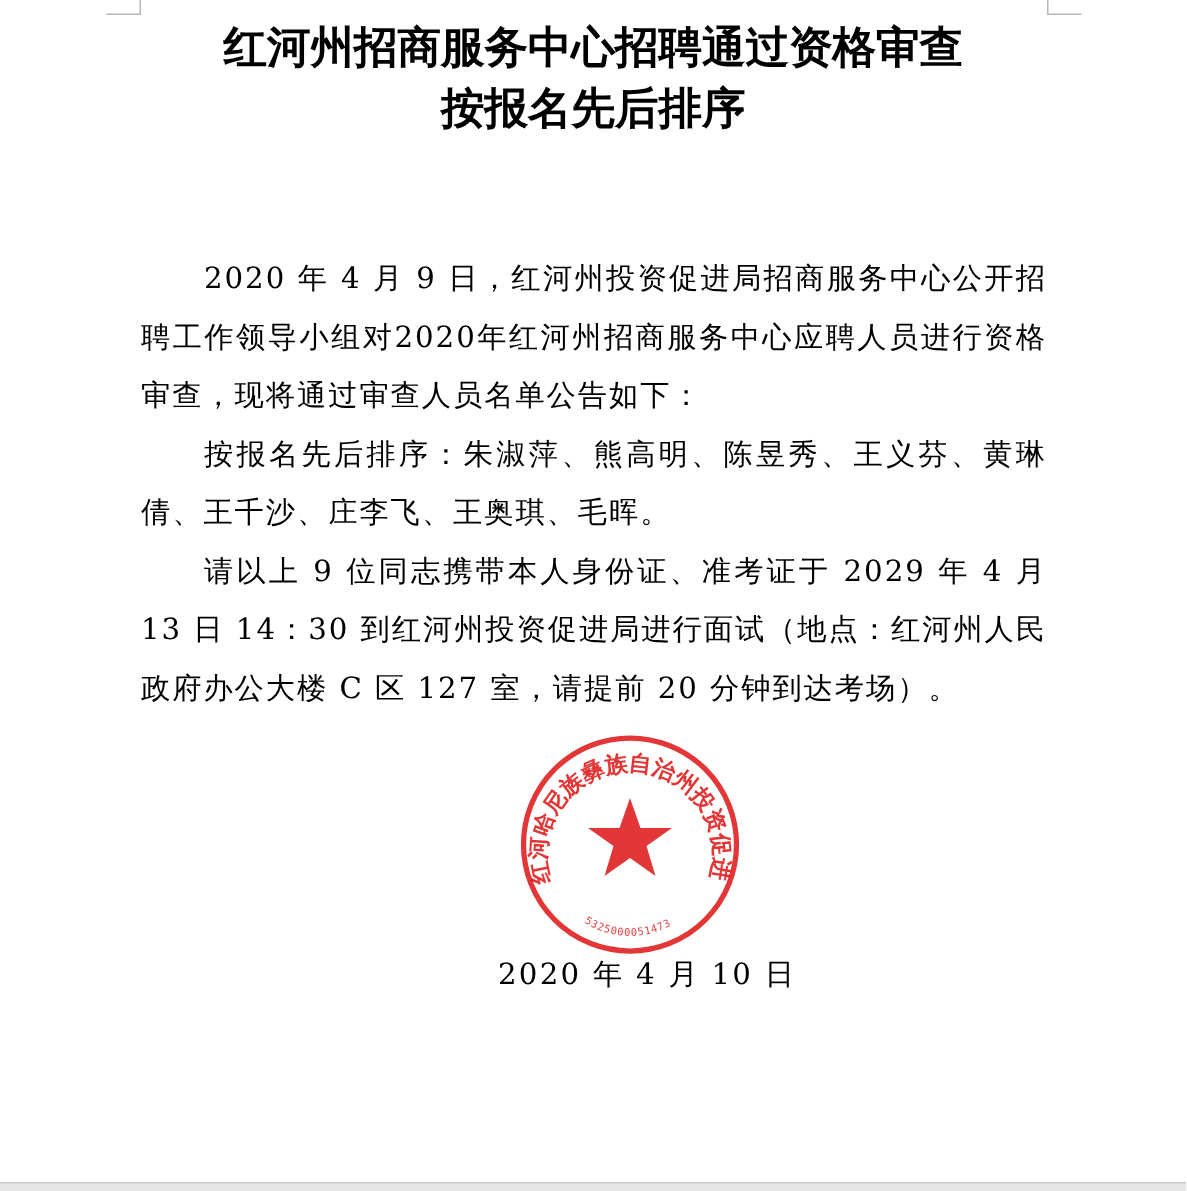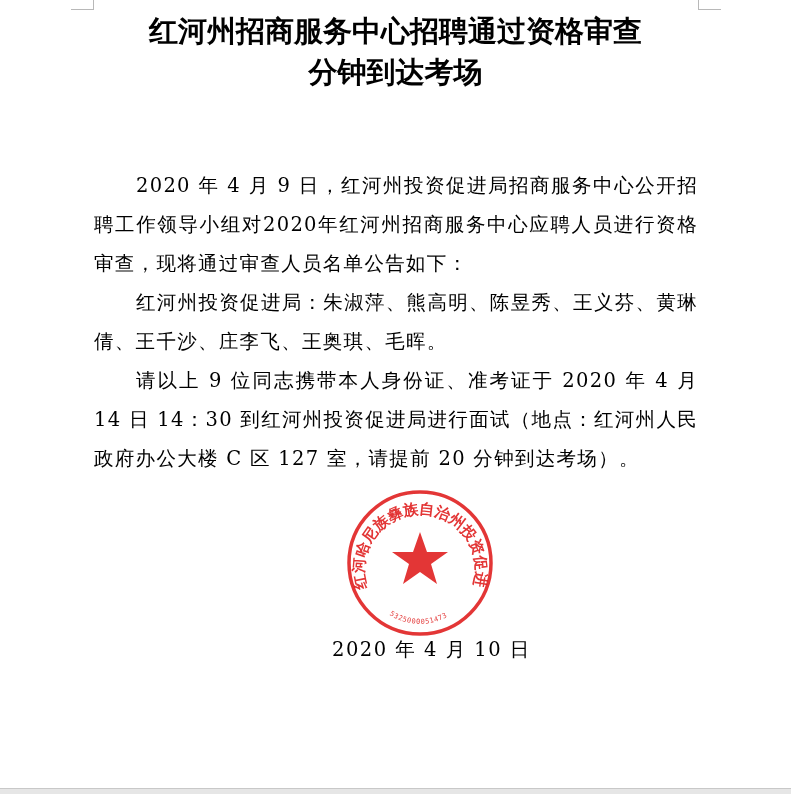--- a/index.html
+++ b/index.html
@@ -26,25 +26,25 @@
                 border-top:1px solid #c8c8c8; }
 </style>
 </head>
 <body>
 
 <div class="page">
   <div class="corner corner-tl"></div>
   <div class="corner corner-tr"></div>
 
   <div class="title title1">红河州招商服务中心招聘通过资格审查</div>
-  <div class="title title2">分钟到达考场</div>
+  <div class="title title2">按报名先后排序</div>
 
   <div class="para p1">2020 年 4 月 9 日，红河州投资促进局招商服务中心公开招聘工作领导小组对2020年红河州招商服务中心应聘人员进行资格审查，现将通过审查人员名单公告如下：</div>
-  <div class="para p2">红河州投资促进局：朱淑萍、熊高明、陈昱秀、王义芬、黄琳倩、王千沙、庄李飞、王奥琪、毛晖。</div>
-  <div class="para p3">请以上 9 位同志携带本人身份证、准考证于 2020 年 4 月 14 日 14：30 到红河州投资促进局进行面试（地点：红河州人民政府办公大楼 C 区 127 室，请提前 20 分钟到达考场）。</div>
+  <div class="para p2">按报名先后排序：朱淑萍、熊高明、陈昱秀、王义芬、黄琳倩、王千沙、庄李飞、王奥琪、毛晖。</div>
+  <div class="para p3">请以上 9 位同志携带本人身份证、准考证于 2029 年 4 月 13 日 14：30 到红河州投资促进局进行面试（地点：红河州人民政府办公大楼 C 区 127 室，请提前 20 分钟到达考场）。</div>
 
   <svg class="stamp" viewBox="0 0 150 150">
     <defs>
       <path id="arcTop" d="M 22 100 A 56 56 0 1 1 128 100"></path>
       <path id="arcBottom" d="M 38 122 A 56 56 0 0 0 112 122"></path>
     </defs>
     <circle cx="75" cy="75" r="71" fill="none" stroke="#e02020" stroke-width="3.5" opacity="0.9"></circle>
     <text font-size="15" fill="#e02020" font-family="DejaVu Sans, sans-serif" font-weight="bold" opacity="0.9">
       <textPath href="#arcTop" startOffset="0">红河哈尼族彝族自治州投资促进局</textPath>
     </text>

